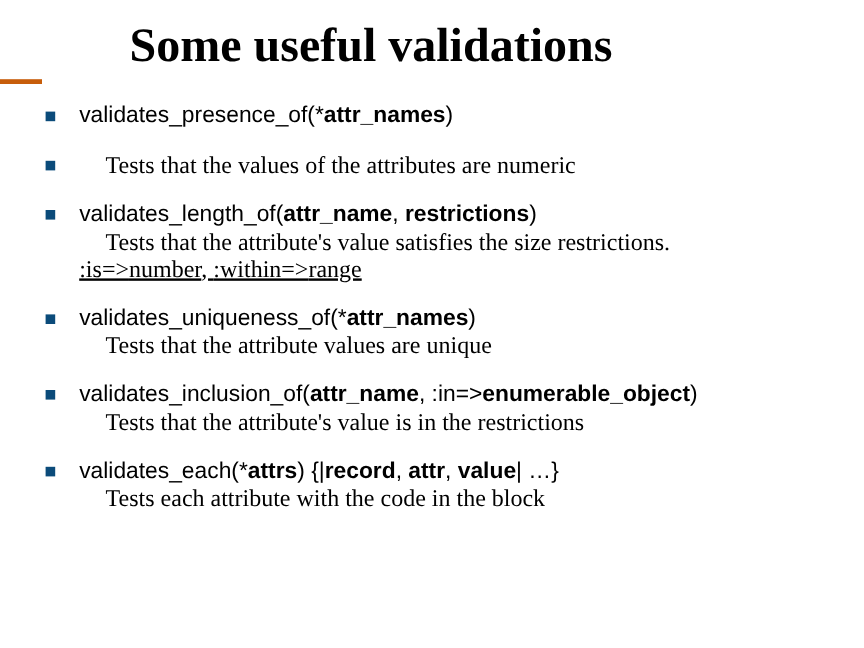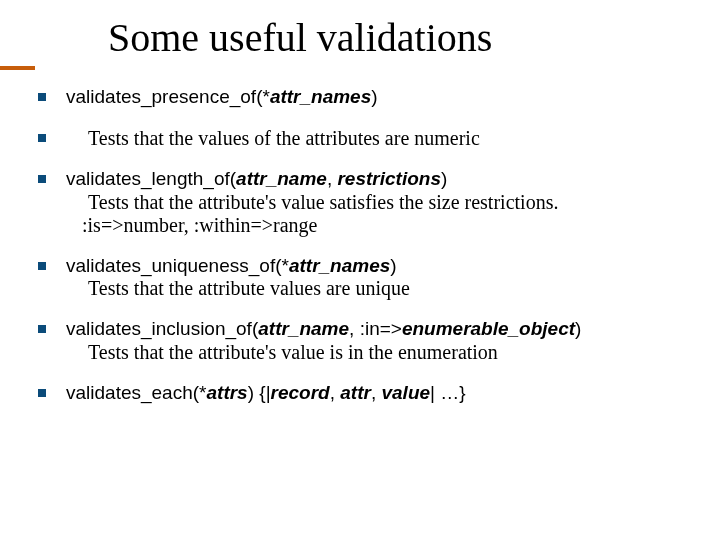--- a/index.html
+++ b/index.html
@@ -16,21 +16,21 @@
     position: relative;
     width: 720px;
     height: 540px;
     box-sizing: border-box;
   }
   .title {
     position: absolute;
     top: 14px;
     left: 108px;
     font-size: 40px;
-    font-weight: 400;
+    font-weight: 700;
     color: #000;
   }
   .accent-line {
     position: absolute;
     left: 0;
     top: 66px;
     width: 35px;
     height: 4px;
     background: #c75d0a;
   }
@@ -56,21 +56,20 @@
   .head {
     font-family: Verdana, Geneva, sans-serif;
     font-size: 19px;
     color: #000;
     line-height: 1.2;
   }
   .head .args {
     font-family: Verdana, Geneva, sans-serif;
   }
   .head .ital {
-    font-style: italic;
     font-weight: bold;
   }
   .desc {
     font-family: "Times New Roman", Times, serif;
     font-size: 20px;
     margin-left: 22px;
     line-height: 1.15;
   }
   .desc .kw {
     font-family: Verdana, Geneva, sans-serif;
@@ -78,22 +77,23 @@
   }
   .desc .ital {
     font-style: italic;
     font-weight: bold;
     font-family: Verdana, Geneva, sans-serif;
     font-size: 18px;
   }
   .desc-extra {
     font-family: "Times New Roman", Times, serif;
     font-size: 20px;
-    margin-left: 16px;
+    margin-left: 0px;
     line-height: 1.15;
+    text-decoration: underline;
   }
 </style>
 </head>
 <body>
 
 <div class="slide">
   <div class="accent-line"></div>
   <div class="title">Some useful validations</div>
 
   <div class="content">
@@ -127,24 +127,25 @@
         <span>validates_uniqueness_of</span><span class="args">(*</span><span class="ital">attr_names</span><span class="args">)</span>
       </div>
       <div class="desc">Tests that the attribute values are unique</div>
     </div>
 
     <div class="item">
       <div class="bullet"></div>
       <div class="head">
         <span>validates_inclusion_of</span><span class="args">(</span><span class="ital">attr_name</span><span>, </span><span>:in=&gt;</span><span class="ital">enumerable_object</span><span class="args">)</span>
       </div>
-      <div class="desc">Tests that the attribute's value is in the enumeration</div>
+      <div class="desc">Tests that the attribute's value is in the restrictions</div>
     </div>
 
     <div class="item">
       <div class="bullet"></div>
       <div class="head">
         <span>validates_each</span><span class="args">(*</span><span class="ital">attrs</span><span class="args">) {|</span><span class="ital">record</span><span>, </span><span class="ital">attr</span><span>, </span><span class="ital">value</span><span>| …}</span>
       </div>
+      <div class="desc">Tests each attribute with the code in the block</div>
     </div>
 
   </div>
 </div>
 
 </body></html>

